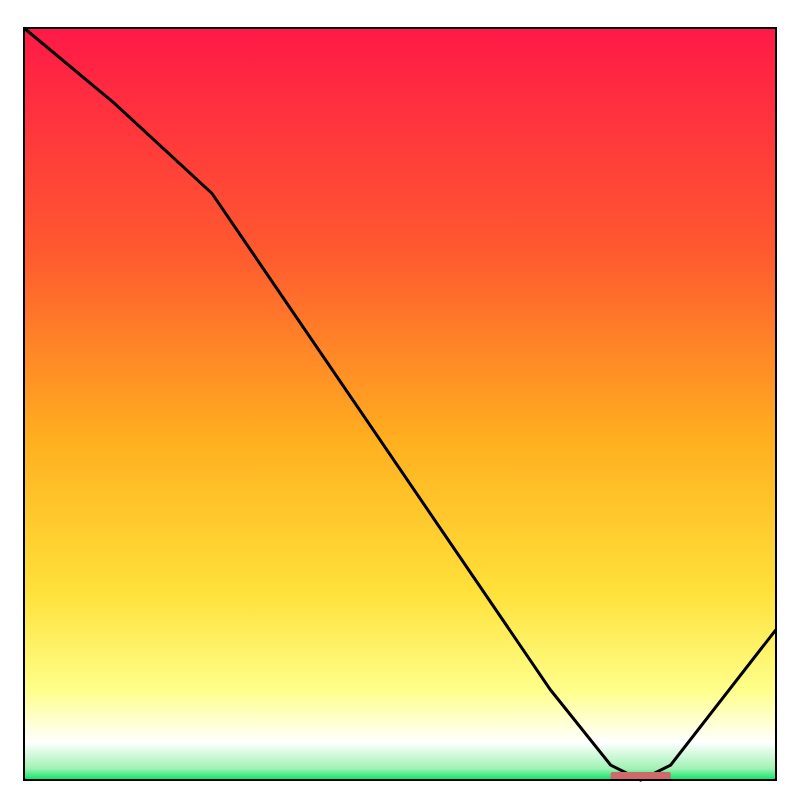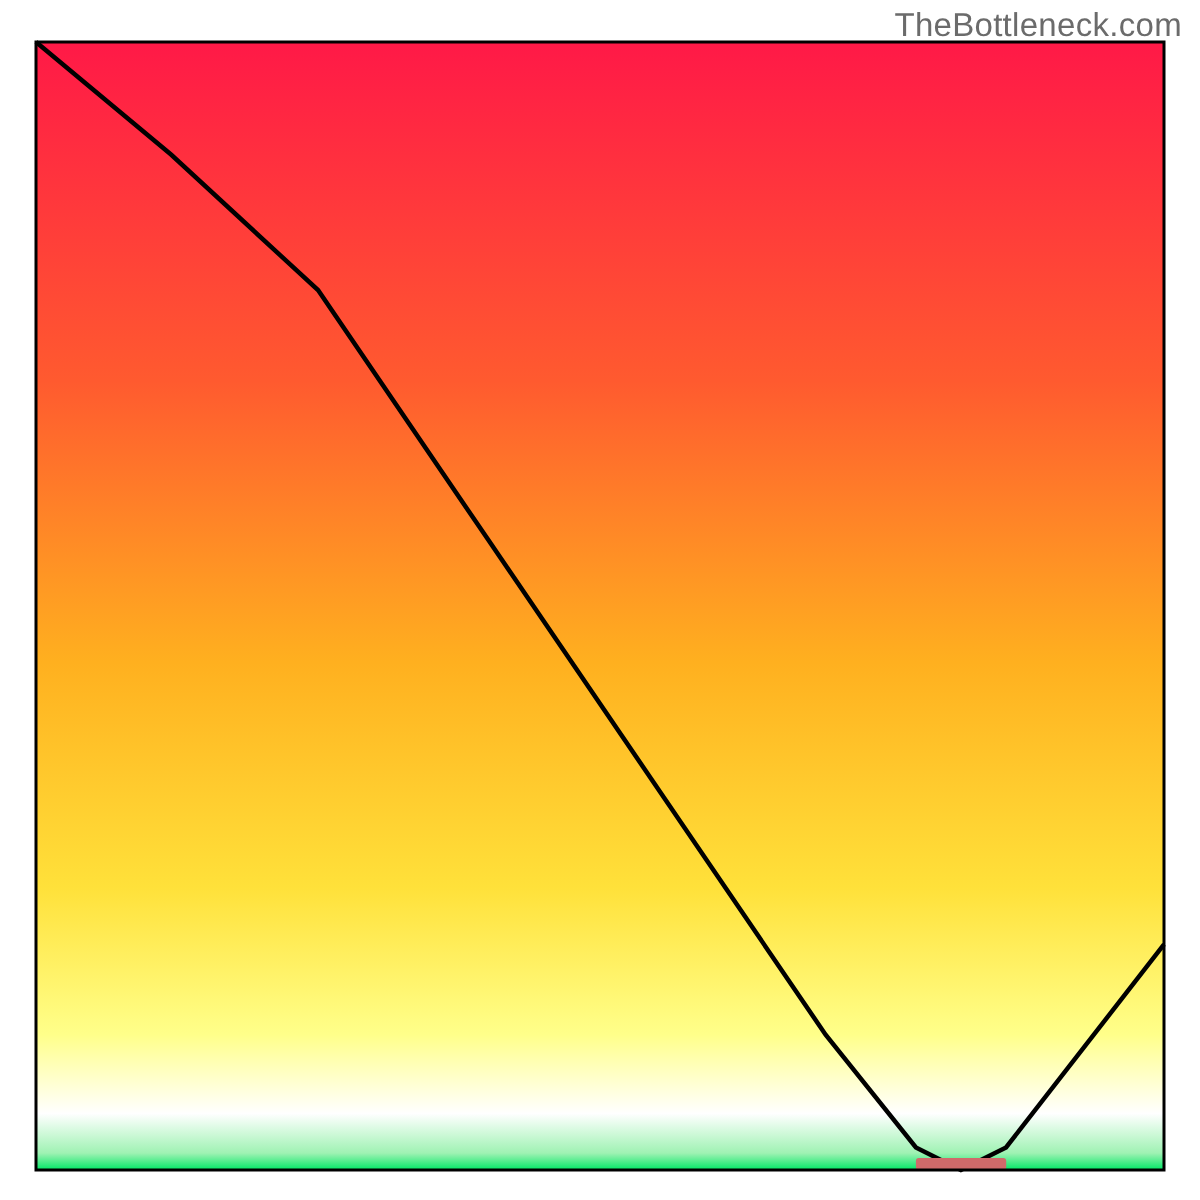--- a/index.html
+++ b/index.html
@@ -27,21 +27,20 @@
   }
   svg {
     display: block;
   }
 </style>
 </head>
 <body>
 
 <div class="chart-wrap">
 
-  <div class="watermark">TheBottleneck.com</div>
 
   <svg width="800" height="800" viewBox="0 0 800 800">
 
     <g>
       <defs>
         <linearGradient id="bg-grad" x1="0" y1="0" x2="0" y2="1">
 
         <stop offset="0%" stop-color="#ff1947"></stop>
             <stop offset="30%" stop-color="#ff5a2f"></stop>
             <stop offset="55.00000000000001%" stop-color="#ffb01f"></stop>

